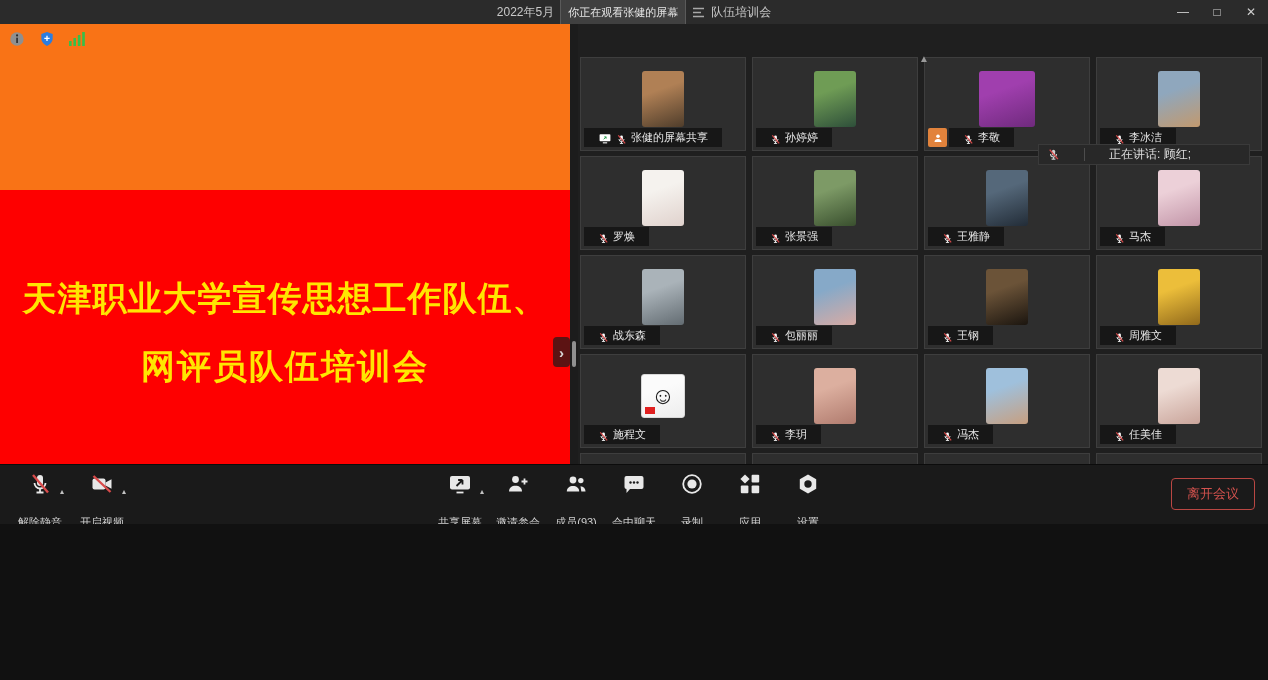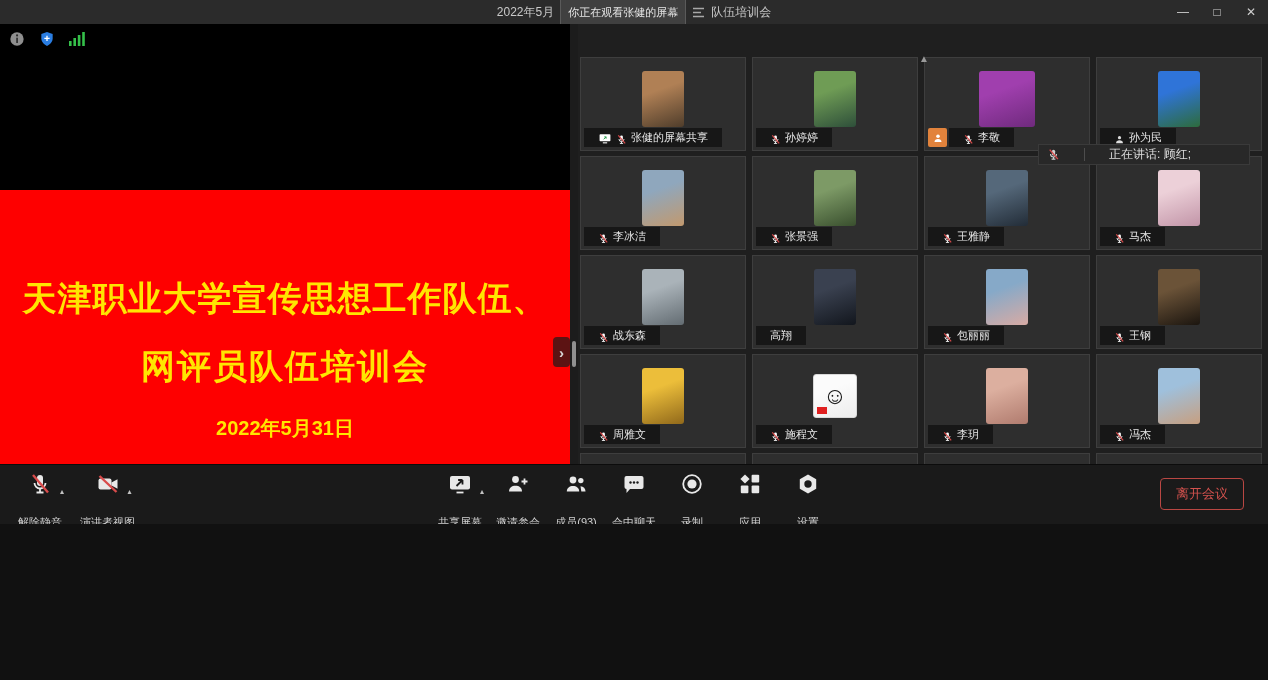--- a/index.html
+++ b/index.html
@@ -9,21 +9,21 @@
   
   .titlebar{position:absolute;top:0;left:0;right:0;height:24px;background:#2b2b2b;display:flex;align-items:center;}
   .title-center{position:absolute;left:0;right:0;top:0;height:24px;display:flex;align-items:center;justify-content:center;gap:6px;color:#c9c9c9;font-size:12px;}
   .watch-tooltip{background:#404040;border:1px solid #5a5a5a;color:#e6e6e6;font-size:11px;padding:12px 7px;border-radius:8px;}
   .list-icon svg{display:block;}
   .win-controls{position:absolute;right:0;top:0;height:24px;display:flex;}
   .win-btn{width:34px;height:24px;display:flex;align-items:center;justify-content:center;color:#cfcfcf;font-size:12px;cursor:default;}
 
   
   .main{position:absolute;top:24px;left:0;width:1268px;height:596px;display:flex;}
-  .left-pane{position:relative;width:570px;height:596px;background:#000000;overflow:hidden;}
+  .left-pane{position:relative;width:570px;height:596px;background:#f97316;overflow:hidden;}
   .divider{position:relative;width:8px;height:596px;background:#1c1c1c;}
   .resize-thumb{position:absolute;left:2px;top:317px;width:4px;height:26px;background:#8f8f8f;border-radius:2px;}
   .right-pane{position:relative;width:690px;height:596px;background:#1f1f1f;overflow:hidden;}
 
   
   .lp-status{position:absolute;top:7px;left:9px;display:flex;align-items:center;gap:14px;}
   .lp-status span{display:flex;}
   .slide{position:absolute;top:166px;left:0;width:570px;height:306px;text-align:center;font-weight:bold;}
   .slide-line1{padding-top:86px;font-size:34px;line-height:44px;letter-spacing:1px;}
   .slide-line2{margin-top:24px;font-size:34px;line-height:44px;letter-spacing:2px;}
@@ -60,21 +60,21 @@
   .scroll-ind{position:absolute;left:341px;color:#d0d0d0;font-size:10px;line-height:10px;z-index:4;}
   .scroll-up{top:30px;color:#9a9a9a;}
   .scroll-down{top:584px;color:#fff;}
   .toast{position:absolute;left:460px;top:120px;width:212px;height:21px;background:#282828;border:1px solid #3a3a3a;display:flex;align-items:center;gap:24px;padding:0 8px;box-sizing:border-box;z-index:5;color:#dedede;font-size:12px;}
   .toast-div{width:1px;height:13px;background:#4d4d4d;}
 
   
   .toolbar{position:absolute;left:0;bottom:0;width:1268px;height:60px;background:#1a1a1a;border-top:1px solid #0c0c0c;box-sizing:border-box;}
   .tb-left{position:absolute;left:18px;top:6px;display:flex;gap:18px;}
   .tb-center{position:absolute;left:0;right:0;top:6px;display:flex;justify-content:center;gap:14px;}
-  .tb-right{position:absolute;right:24px;top:13px;}
+  .tb-right{position:absolute;right:13px;top:13px;}
   .tb-btn{display:flex;flex-direction:column;align-items:center;min-width:44px;cursor:default;}
   .tb-icon-wrap{position:relative;height:26px;display:flex;align-items:center;justify-content:center;}
   .tb-icon-wrap svg{width:24px;height:24px;}
   .tb-caret{position:absolute;right:-12px;bottom:1px;color:#c2c2c2;font-size:8px;}
   .tb-label{margin-top:18px;color:#d2d2d2;font-size:11px;white-space:nowrap;}
   .leave-btn{background:transparent;border:1px solid #b94743;color:#d4524e;font-size:13px;padding:6px 15px;border-radius:4px;font-family:inherit;}
 </style>
 </head>
 <body>
 
@@ -121,21 +121,20 @@
               <rect x="4.4" y="6" width="2.6" height="8" fill="#35c04a"></rect>
               <rect x="8.8" y="3" width="2.6" height="11" fill="#35c04a"></rect>
               <rect x="13.2" y="0" width="2.6" height="14" fill="#35c04a"></rect>
             </svg>
         </span>
       </div>
 
       <div class="slide" style="background: rgb(254, 0, 0); color: rgb(255, 230, 0);">
         <div class="slide-line1">天津职业大学宣传思想工作队伍、</div>
         <div class="slide-line2">网评员队伍培训会</div>
-        <div class="slide-date">2022年5月31日</div>
       </div>
       <div class="gray-band"></div>
 
       <div class="float-bar">
         <span>
           <svg width="15" height="15" viewBox="0 0 24 24" fill="none" stroke="#c9c9c9" stroke-width="1.8">
               <circle cx="12" cy="12" r="9"></circle>
               <circle cx="8.8" cy="9.8" r="1" fill="#c9c9c9" stroke="none"></circle>
               <circle cx="15.2" cy="9.8" r="1" fill="#c9c9c9" stroke="none"></circle>
               <path d="M8 14.3c1 1.5 2.5 2.2 4 2.2s3-.7 4-2.2"></path>
@@ -210,46 +209,48 @@
                   <rect x="9" y="3" width="6" height="11" rx="3" fill="#fff"></rect>
                   <path d="M6.5 11a5.5 5.5 0 0 0 11 0" fill="none" stroke="#fff" stroke-width="2"></path>
                   <path d="M12 16.5V20M8.5 20.5h7" stroke="#fff" stroke-width="2" fill="none"></path>
                   <path d="M5 3l15 17.5" stroke="#d84b4b" stroke-width="2.6" fill="none"></path>
                 </svg>
                 <span class="pname">李敬</span>
               </span>
             </div>
           </div>
           <div class="tile">
-            <div class="avatar portrait" style="background: linear-gradient(160deg, rgb(47, 116, 216) 35%, rgb(45, 107, 60));"></div>
-            <div class="label-row">
-              <span class="name-label">
-                <svg class="lbl-ic" viewBox="0 0 24 24">
-                  <circle cx="12" cy="8" r="3.5" fill="#ddd"></circle>
-                  <path d="M4.5 20c0-4 3.2-6.2 7.5-6.2s7.5 2.2 7.5 6.2z" fill="#ddd"></path>
-                </svg>
-                <span class="pname">孙为民</span>
-              </span>
-            </div>
-          </div>
-          <div class="tile">
             <div class="avatar portrait" style="background: linear-gradient(160deg, rgb(143, 167, 189) 35%, rgb(194, 153, 110));"></div>
             <div class="label-row">
               <span class="name-label">
                 <svg class="lbl-ic" viewBox="0 0 24 24">
                   <rect x="9" y="3" width="6" height="11" rx="3" fill="#fff"></rect>
                   <path d="M6.5 11a5.5 5.5 0 0 0 11 0" fill="none" stroke="#fff" stroke-width="2"></path>
                   <path d="M12 16.5V20M8.5 20.5h7" stroke="#fff" stroke-width="2" fill="none"></path>
                   <path d="M5 3l15 17.5" stroke="#d84b4b" stroke-width="2.6" fill="none"></path>
                 </svg>
                 <span class="pname">李冰洁</span>
               </span>
             </div>
           </div>
           <div class="tile">
+            <div class="avatar portrait" style="background: linear-gradient(160deg, rgb(245, 242, 238) 35%, rgb(224, 210, 205));"></div>
+            <div class="label-row">
+              <span class="name-label">
+                <svg class="lbl-ic" viewBox="0 0 24 24">
+                  <rect x="9" y="3" width="6" height="11" rx="3" fill="#fff"></rect>
+                  <path d="M6.5 11a5.5 5.5 0 0 0 11 0" fill="none" stroke="#fff" stroke-width="2"></path>
+                  <path d="M12 16.5V20M8.5 20.5h7" stroke="#fff" stroke-width="2" fill="none"></path>
+                  <path d="M5 3l15 17.5" stroke="#d84b4b" stroke-width="2.6" fill="none"></path>
+                </svg>
+                <span class="pname">罗焕</span>
+              </span>
+            </div>
+          </div>
+          <div class="tile">
             <div class="avatar portrait" style="background: linear-gradient(160deg, rgb(125, 154, 102) 35%, rgb(57, 79, 46));"></div>
             <div class="label-row">
               <span class="name-label">
                 <svg class="lbl-ic" viewBox="0 0 24 24">
                   <rect x="9" y="3" width="6" height="11" rx="3" fill="#fff"></rect>
                   <path d="M6.5 11a5.5 5.5 0 0 0 11 0" fill="none" stroke="#fff" stroke-width="2"></path>
                   <path d="M12 16.5V20M8.5 20.5h7" stroke="#fff" stroke-width="2" fill="none"></path>
                   <path d="M5 3l15 17.5" stroke="#d84b4b" stroke-width="2.6" fill="none"></path>
                 </svg>
                 <span class="pname">张景强</span>
@@ -288,28 +289,20 @@
             <div class="avatar portrait" style="background: linear-gradient(160deg, rgb(170, 179, 185) 35%, rgb(99, 108, 114));"></div>
             <div class="label-row">
               <span class="name-label">
                 <svg class="lbl-ic" viewBox="0 0 24 24">
                   <rect x="9" y="3" width="6" height="11" rx="3" fill="#fff"></rect>
                   <path d="M6.5 11a5.5 5.5 0 0 0 11 0" fill="none" stroke="#fff" stroke-width="2"></path>
                   <path d="M12 16.5V20M8.5 20.5h7" stroke="#fff" stroke-width="2" fill="none"></path>
                   <path d="M5 3l15 17.5" stroke="#d84b4b" stroke-width="2.6" fill="none"></path>
                 </svg>
                 <span class="pname">战东森</span>
-              </span>
-            </div>
-          </div>
-          <div class="tile">
-            <div class="avatar portrait" style="background: linear-gradient(160deg, rgb(58, 65, 80) 35%, rgb(18, 22, 29));"></div>
-            <div class="label-row">
-              <span class="name-label">
-                <span class="pname">高翔</span>
               </span>
             </div>
           </div>
           <div class="tile">
             <div class="avatar portrait" style="background: linear-gradient(160deg, rgb(134, 169, 200) 35%, rgb(216, 171, 164));"></div>
             <div class="label-row">
               <span class="name-label">
                 <svg class="lbl-ic" viewBox="0 0 24 24">
                   <rect x="9" y="3" width="6" height="11" rx="3" fill="#fff"></rect>
                   <path d="M6.5 11a5.5 5.5 0 0 0 11 0" fill="none" stroke="#fff" stroke-width="2"></path>
@@ -455,21 +448,21 @@
       </div>
       <div class="tb-btn">
         <div class="tb-icon-wrap">
           <svg viewBox="0 0 24 24">
               <rect x="2.5" y="6.5" width="13" height="11" rx="2" fill="#e8e8e8"></rect>
               <path d="M15.5 10.5l6-3.2v9.4l-6-3.2z" fill="#e8e8e8"></path>
               <path d="M3.5 4l17 16" stroke="#d84b4b" stroke-width="2.4"></path>
             </svg>
           <span class="tb-caret">▴</span>
         </div>
-        <div class="tb-label">演讲者视图</div>
+        <div class="tb-label">开启视频</div>
       </div>
     </div>
 
     <div class="tb-center">
       <div class="tb-btn">
         <div class="tb-icon-wrap">
           <svg viewBox="0 0 24 24">
               <rect x="2" y="4" width="20" height="13.5" rx="2" fill="#e8e8e8"></rect>
               <path d="M8.5 20.5h7" stroke="#e8e8e8" stroke-width="1.8"></path>
               <path d="M8.5 14l6-6m0 0h-4.4m4.4 0v4.4" stroke="#1a1a1a" stroke-width="1.8" fill="none"></path>

